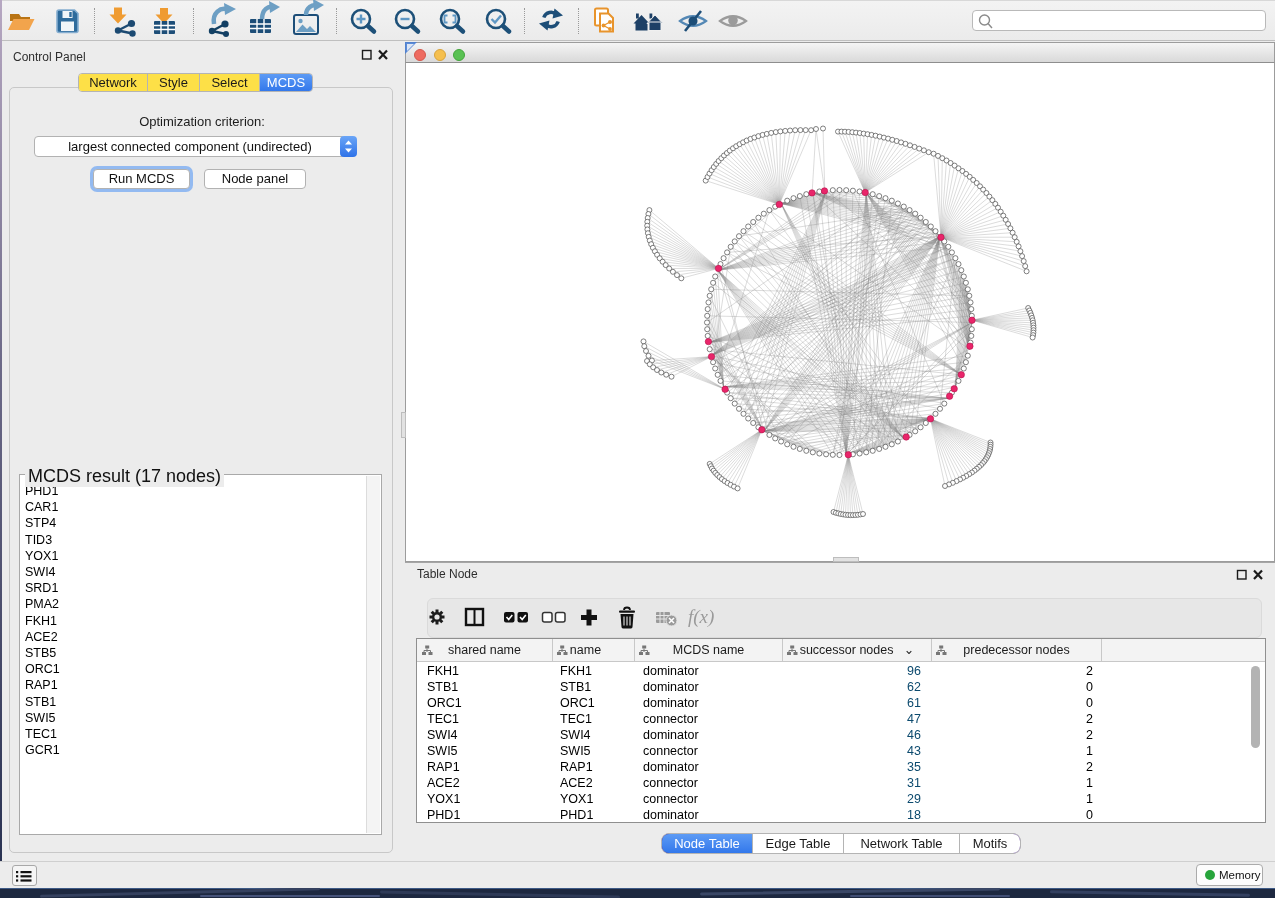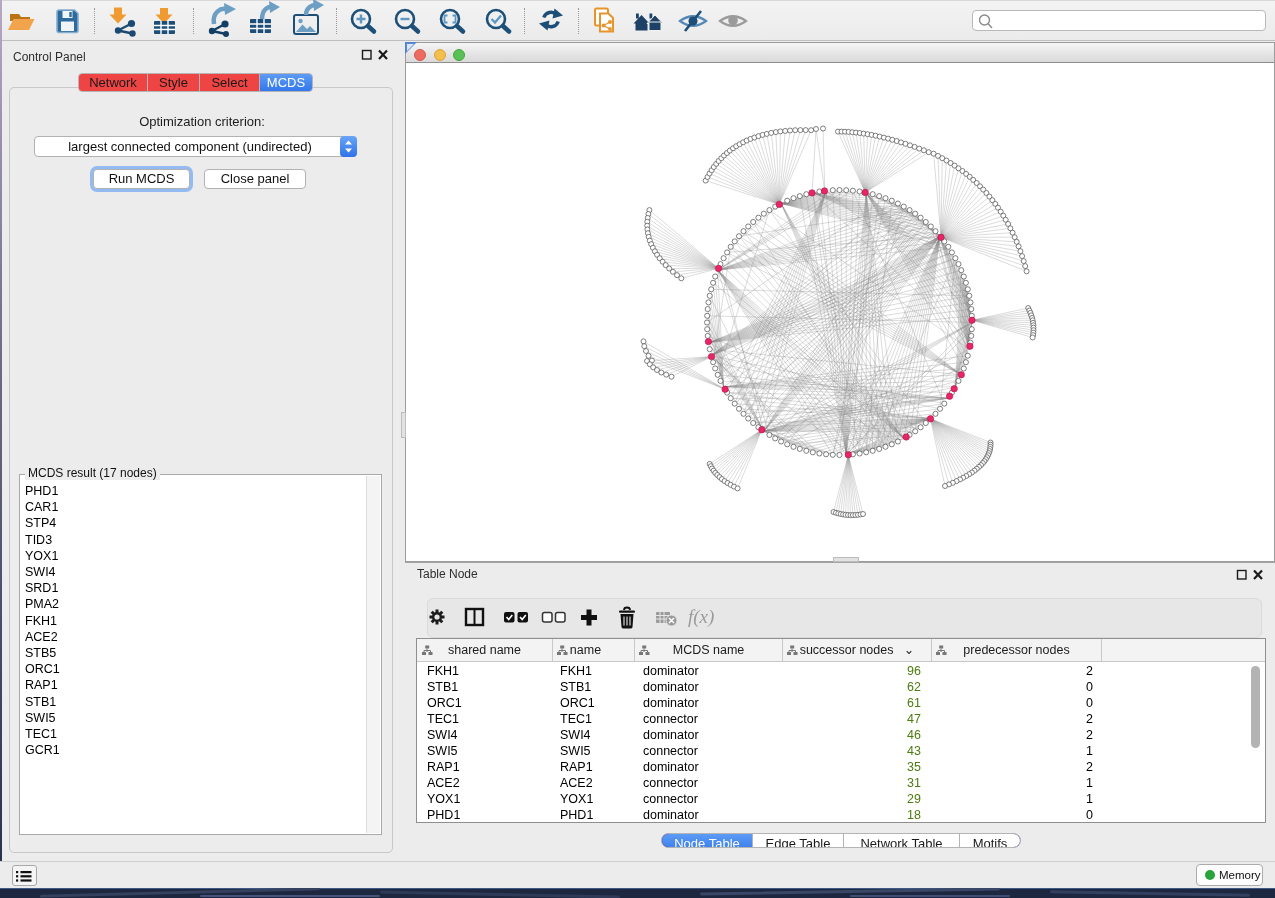--- a/index.html
+++ b/index.html
@@ -6,41 +6,41 @@
 html,body{width:1275px;height:898px;overflow:hidden;font-family:"Liberation Sans",sans-serif;background:#ececec}
 .abs{position:absolute}
 #toolbar{position:absolute;left:0;top:0;width:1275px;height:41px;background:linear-gradient(#f3f3f3,#ebebeb);border-top:1px solid #d8d8d8;border-bottom:1px solid #bfbfbf}
 .tsep{position:absolute;top:8px;height:26px;width:0;border-left:1px dotted #9a9a9a}
 #search{position:absolute;left:972px;top:10px;width:294px;height:21px;background:#fff;border:1px solid #b9b9b9;border-radius:4px}
 #leftedge{position:absolute;left:0;top:0;width:2px;height:898px;background:linear-gradient(#b7a8c2,#6d6a88 40%,#252e4e)}
 #ctrl{position:absolute;left:2px;top:42px;width:401px;height:819px;background:#ececec}
 .ptitle{font-size:12px;color:#2e2e2e}
 #ctrltitle{position:absolute;left:13px;top:50px}
 #tabbar{position:absolute;left:78px;top:73px;height:19px;display:flex;border:1px solid #b4b4b4;border-radius:4px;overflow:hidden;background:#fff}
-.tab{height:19px;line-height:18px;font-size:13px;color:#1a1a1a;text-align:center;border-right:1px solid #b4b4b4;background:#ef4444}
+.tab{height:19px;line-height:18px;font-size:13px;color:#1a1a1a;text-align:center;border-right:1px solid #b4b4b4;background:#fde047}
 .tab:last-child{border-right:none}
 .tabsel{background:linear-gradient(#5d9bf5,#2e74ea);color:#fff}
 #optlbl{position:absolute;left:2px;top:114px;width:400px;text-align:center;font-size:13px;color:#1c1c1c}
 #dd{position:absolute;left:34px;top:136px;width:312px;height:21px;background:#fff;border:1px solid #b2b2b2;border-radius:4px;font-size:13px;color:#111;line-height:19px;text-align:center}
 #ddcap{position:absolute;left:340px;top:136px;width:17px;height:21px;border-radius:4px;background:linear-gradient(#6aa5f7,#2e72e8)}
 .btn{position:absolute;height:20px;background:#fff;border:1px solid #b2b2b2;border-radius:4px;font-size:13px;color:#111;text-align:center;line-height:18px}
 #fs{position:absolute;left:19px;top:466px;width:363px;height:369px}
 #fsbox{position:absolute;left:0;top:8px;width:363px;height:361px;border:1px solid #a9a9a9;background:#fff}
-#fsleg{position:absolute;left:6px;top:0;padding:0 3px;background:#ececec;font-size:12px;color:#111;z-index:2}
+#fsleg{position:absolute;left:6px;top:0;padding:0 3px;background:#ececec;font-size:18px;color:#111;z-index:2}
 #fslist{position:absolute;left:1px;top:10px;width:346px;height:357px;background:#fff;font-size:12.5px;color:#000;line-height:16.2px;padding:7px 0 0 5px}
 #fstrack{position:absolute;left:347px;top:10px;width:14px;height:357px;background:#f4f4f4;border-left:1px solid #dcdcdc}
 #netwin{position:absolute;left:405px;top:42px;width:870px;height:520px}
 #nettitle{position:absolute;left:0;top:0;width:870px;height:21px;background:linear-gradient(#f5f5f5,#d9d9d9);border:1px solid #9c9c9c;border-bottom:1px solid #8e8e8e}
 .light{position:absolute;top:7px;width:12px;height:12px;border-radius:50%}
 #netcanvas{position:absolute;left:0;top:21px;width:870px;height:499px;background:#fff;border:1px solid #9c9c9c;border-top:none}
 #tablepanel{position:absolute;left:405px;top:562px;width:870px;height:299px;background:#ececec;border-top:1px solid #a5a5a5}
 #ttoolbar{position:absolute;left:427px;top:598px;width:835px;height:40px;background:#e7e7e7;border:1px solid #dadada;border-radius:6px}
 #tbl{position:absolute;left:416px;top:638px;width:850px;height:185px;background:#fff;border:1px solid #8f8f8f}
 .th{position:absolute;top:639px;height:23px;border-right:1px solid #c8c8c8;font-size:12.5px;color:#1c1c1c;text-align:center;line-height:23px}
-#btabs{position:absolute;left:661px;top:833px;height:15px;display:flex;border:1px solid #b4b4b4;border-radius:8px;overflow:hidden;background:#4c1d95}
+#btabs{position:absolute;left:661px;top:833px;height:21px;display:flex;border:1px solid #b4b4b4;border-radius:8px;overflow:hidden;background:#4c1d95}
 .btab{height:21px;line-height:20px;font-size:13px;color:#1a1a1a;text-align:center;border-right:1px solid #b4b4b4;background:#fff}
 .btab:last-child{border-right:none}
 .btab.tabsel{background:linear-gradient(#5d9bf5,#2e74ea);color:#fff}
 #statusbar{position:absolute;left:0;top:861px;width:1275px;height:27px;background:#ececec;border-top:1px solid #cfcfcf}
 #wallpaper{position:absolute;left:0;top:888px;width:1275px;height:10px;background:#1d2840;overflow:hidden}
 #membtn{position:absolute;left:1196px;top:864px;width:67px;height:22px;background:#fdfdfd;border:1px solid #ababab;border-radius:4px;font-size:11.5px;color:#111;line-height:20px}
 #listbtn{position:absolute;left:12px;top:865px;width:25px;height:21px;background:#f5f5f5;border:1px solid #a8a8a8;border-radius:3px}
 </style>
 </head>
 <body>
@@ -171,21 +171,21 @@
 <div class="tab" style="width:60px">Select</div>
 <div class="tab tabsel" style="width:52px">MCDS</div>
 </div>
 <div id="optlbl">Optimization criterion:</div>
 <div id="dd">largest connected component (undirected)</div>
 <div id="ddcap"></div>
 <svg class="abs" style="left:340px;top:136px" width="17" height="21" xmlns="http://www.w3.org/2000/svg">
 <path d="M5,8.5 l3.5,-4 3.5,4 z M5,12.5 l3.5,4 3.5,-4 z" fill="#fff"></path>
 </svg>
 <div class="btn" style="left:93px;top:169px;width:97px;box-shadow:0 0 0 3px rgba(100,160,245,.65)">Run MCDS</div>
-<div class="btn" style="left:204px;top:169px;width:102px">Close panel</div>
+<div class="btn" style="left:204px;top:169px;width:102px">Node panel</div>
 <div id="fs">
 <div id="fsbox"></div>
 <div id="fsleg">MCDS result (17 nodes)</div>
 <div id="fslist">PHD1<br>CAR1<br>STP4<br>TID3<br>YOX1<br>SWI4<br>SRD1<br>PMA2<br>FKH1<br>ACE2<br>STB5<br>ORC1<br>RAP1<br>STB1<br>SWI5<br>TEC1<br>GCR1</div>
 <div id="fstrack"></div>
 </div>
 <div id="netwin">
 <div id="nettitle"></div>
 <div class="light" style="left:9px;background:#ee6b60;border:1px solid #d4574b"></div>
 <div class="light" style="left:28.5px;background:#f5bf4e;border:1px solid #d8a33b"></div>
@@ -593,21 +593,21 @@
         <rect x="3.2" y="0.5" width="4" height="3"></rect>
         <rect x="0" y="7" width="4" height="3"></rect>
         <rect x="6.5" y="7" width="4" height="3"></rect>
         <path d="M5,3.5 v2 M2,7 v-1.5 h6.5 V7 M5,5 v2" stroke="#777" fill="none"></path>
       </g>
 </g>
 </svg>
 <div class="abs" style="left:427px;top:663px;font-size:12.5px;line-height:16px;color:#000">FKH1<br>STB1<br>ORC1<br>TEC1<br>SWI4<br>SWI5<br>RAP1<br>ACE2<br>YOX1<br>PHD1</div>
 <div class="abs" style="left:560px;top:663px;font-size:12.5px;line-height:16px;color:#000">FKH1<br>STB1<br>ORC1<br>TEC1<br>SWI4<br>SWI5<br>RAP1<br>ACE2<br>YOX1<br>PHD1</div>
 <div class="abs" style="left:643px;top:663px;font-size:12.5px;line-height:16px;color:#000">dominator<br>dominator<br>dominator<br>connector<br>dominator<br>connector<br>dominator<br>connector<br>connector<br>dominator</div>
-<div class="abs" style="left:820px;top:663px;width:101px;text-align:right;font-size:12.5px;line-height:16px;color:#4d7c0f">96<br>62<br>61<br>47<br>46<br>43<br>35<br>31<br>29<br>18</div>
+<div class="abs" style="left:820px;top:663px;width:101px;text-align:right;font-size:12.5px;line-height:16px;color:#0c4a6e">96<br>62<br>61<br>47<br>46<br>43<br>35<br>31<br>29<br>18</div>
 <div class="abs" style="left:1000px;top:663px;width:93px;text-align:right;font-size:12.5px;line-height:16px;color:#000">2<br>0<br>0<br>2<br>2<br>1<br>2<br>1<br>1<br>0</div>
 <div class="abs" style="left:1251px;top:666px;width:9px;height:82px;background:#b3b3b3;border-radius:5px"></div>
 <div id="btabs">
 <div class="btab tabsel" style="width:91px">Node Table</div>
 <div class="btab" style="width:91px">Edge Table</div>
 <div class="btab" style="width:116px">Network Table</div>
 <div class="btab" style="width:60px">Motifs</div>
 </div>
 <div id="statusbar"></div>
 <div id="listbtn"></div>

